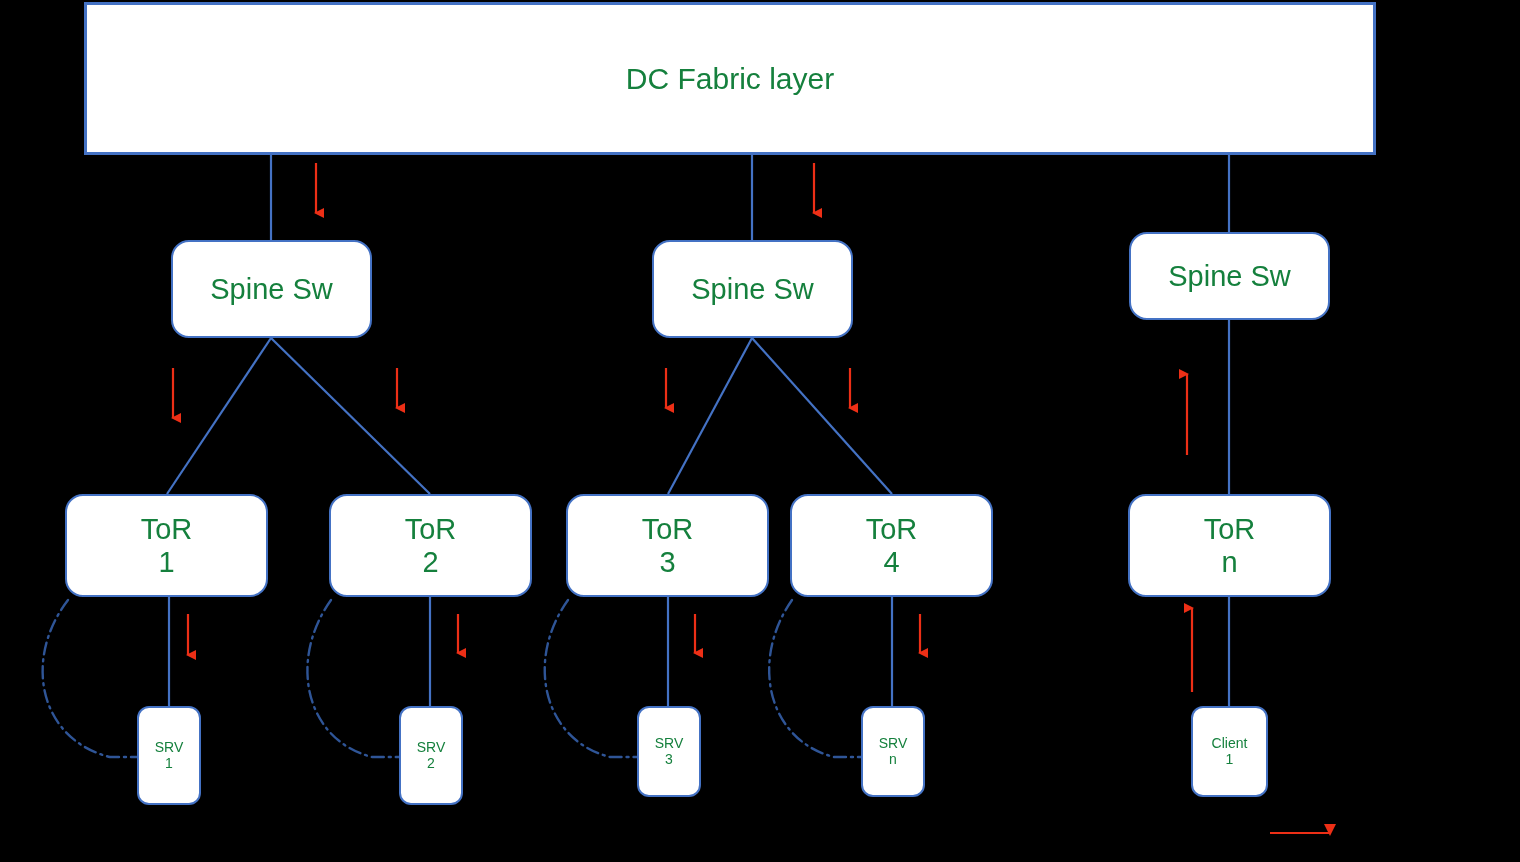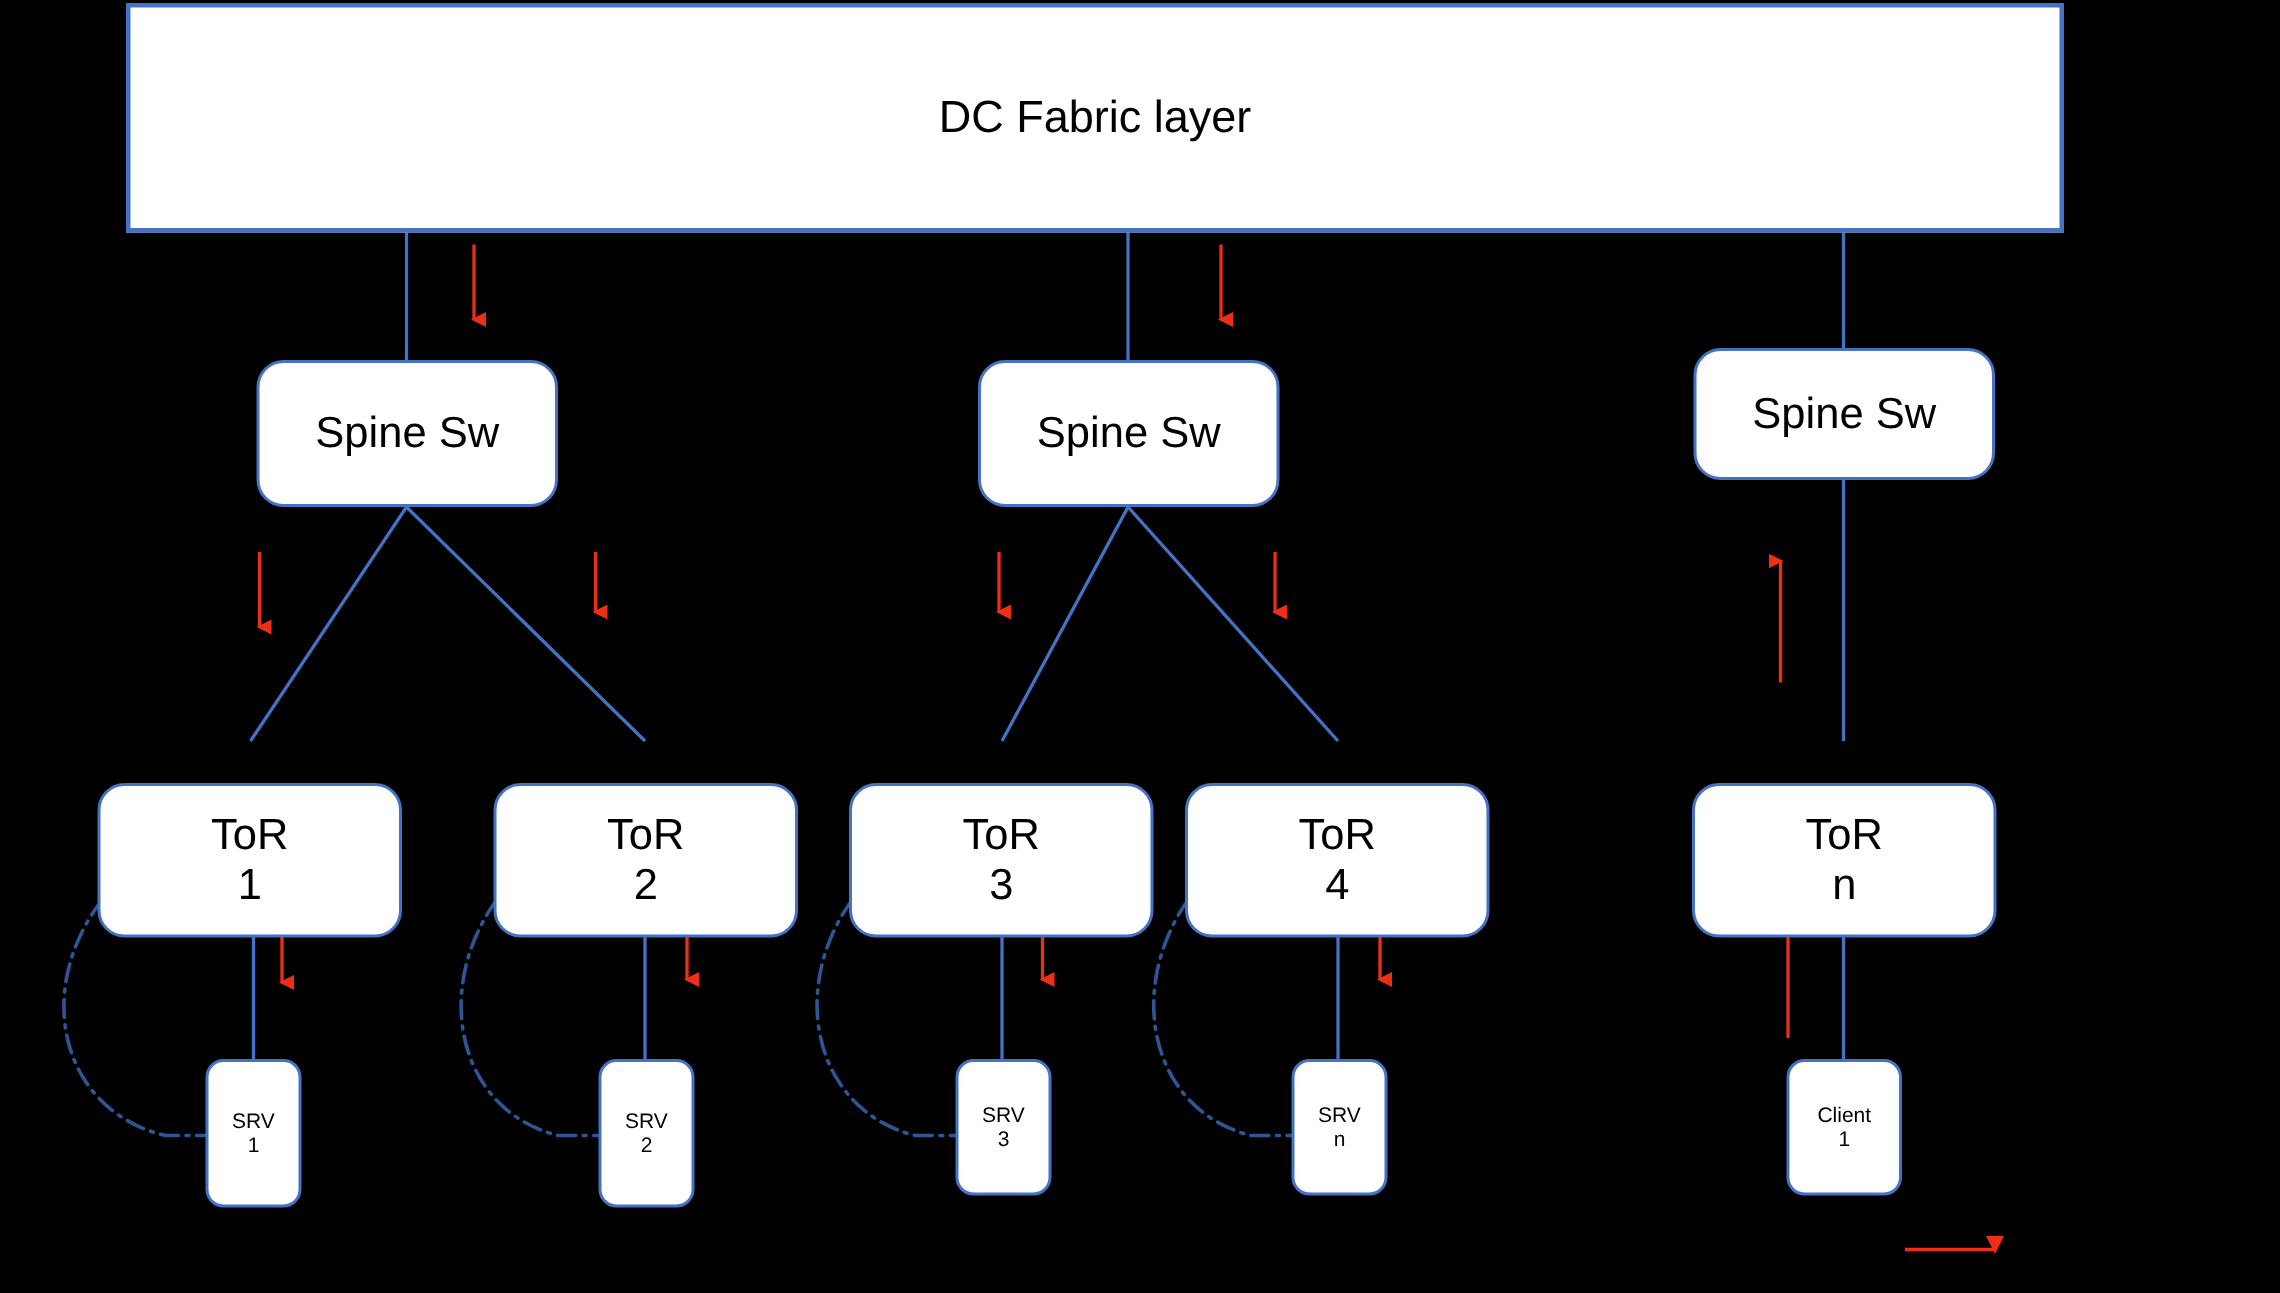--- a/index.html
+++ b/index.html
@@ -28,39 +28,38 @@
   }
   .node {
     position: absolute;
     background: #ffffff;
     border: 2px solid #4472c4;
     box-sizing: border-box;
     display: flex;
     flex-direction: column;
     align-items: center;
     justify-content: center;
-    color: #000000;
+    color: #15803d;
     text-align: center;
     line-height: 1.12;
     z-index: 5;
   }
   .node.fabric {
     border-radius: 0;
     border-width: 3px;
     font-size: 30px;
   }
   .node.spine {
     border-radius: 18px;
     font-size: 29px;
     align-items: center;
   }
   .node.tor {
     border-radius: 18px;
     font-size: 29px;
-    margin-top: 28px;
   }
   .node.leaf {
     border-radius: 12px;
     font-size: 14px;
   }
   .node .line2 {
     display: block;
   }
 </style>
 </head>

